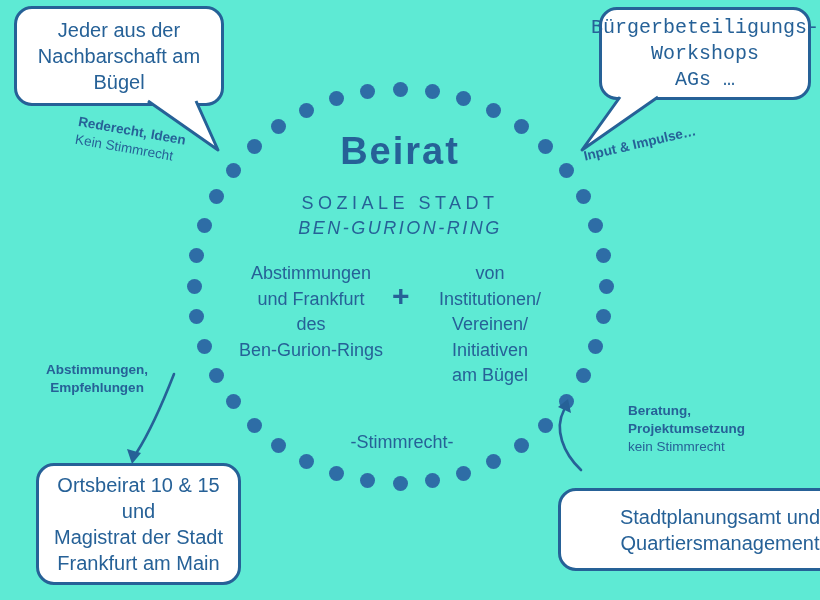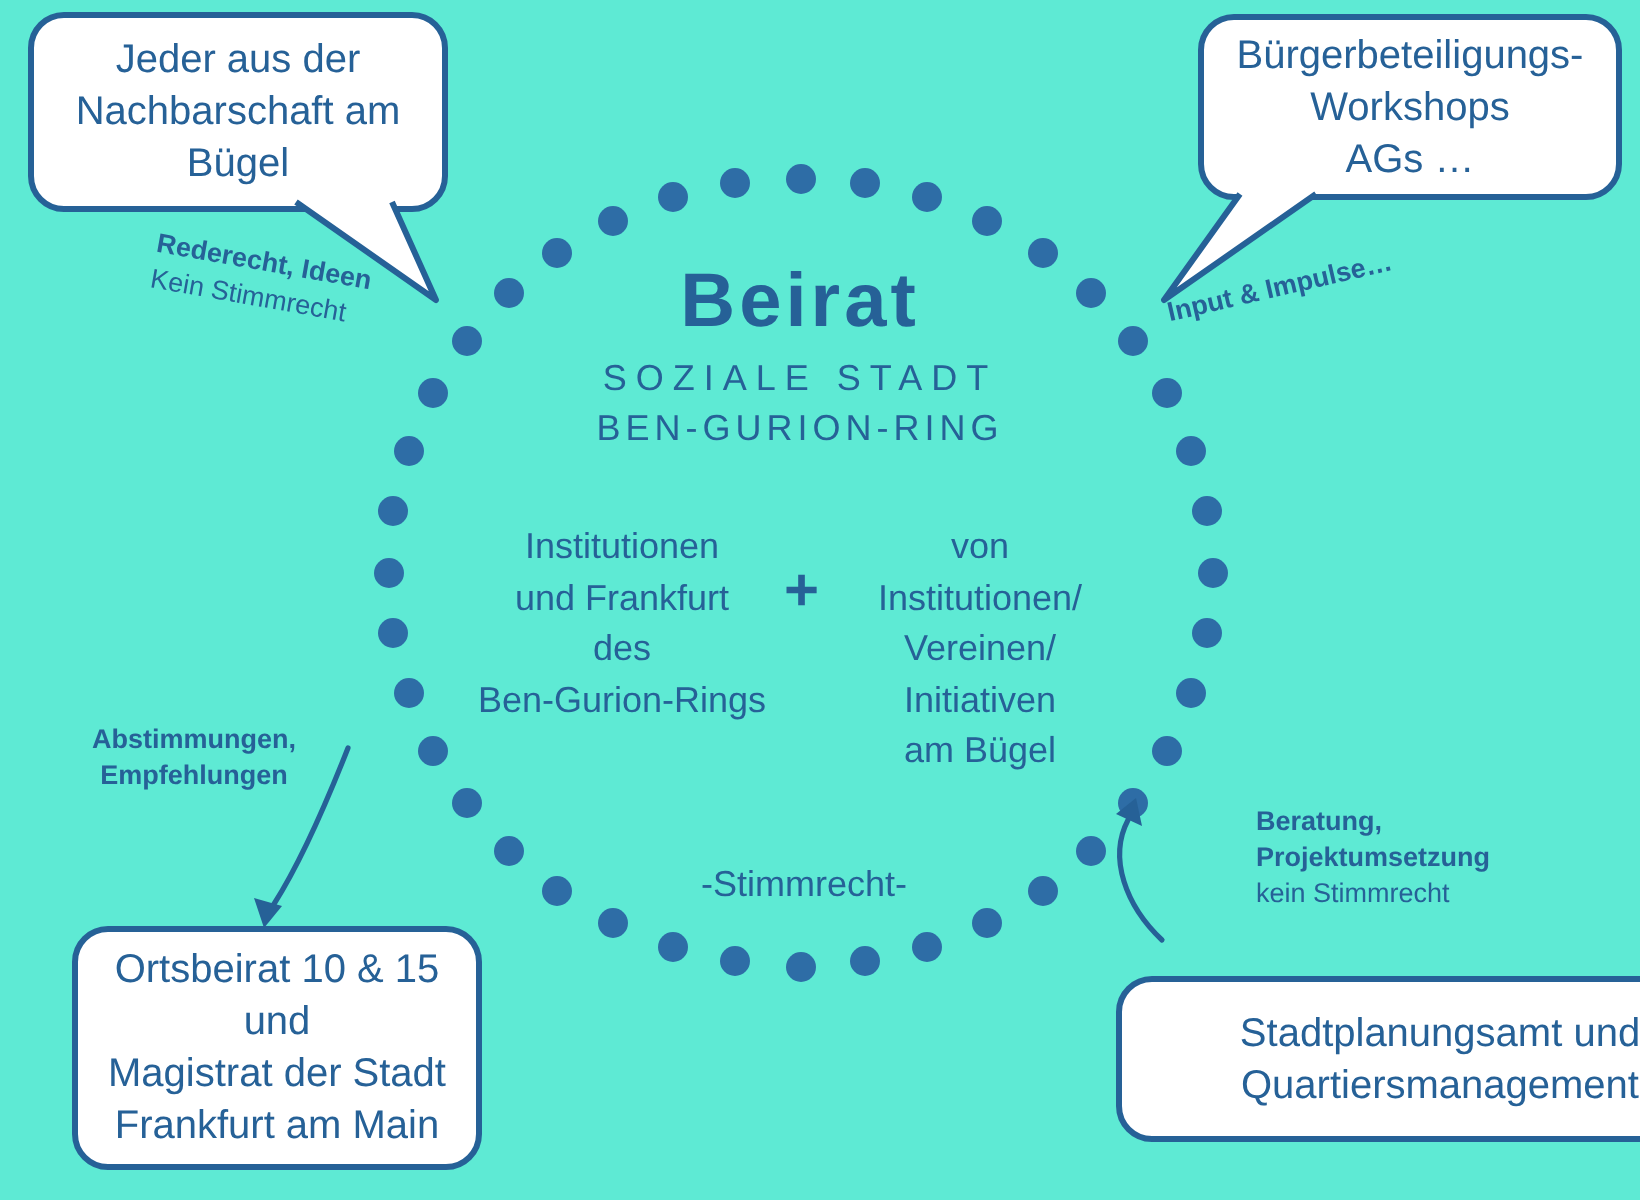--- a/index.html
+++ b/index.html
@@ -13,36 +13,36 @@
   #dot-ring { position:absolute; inset:0; z-index:1; }
   .dot { position:absolute; width:15px; height:15px; border-radius:50%; background:var(--dot); }
 
   
   .bubble { position:absolute; background:#fff; border:3px solid var(--primary); border-radius:18px;
             display:flex; flex-direction:column; align-items:center; justify-content:center;
             text-align:center; font-size:20px; line-height:1.3; z-index:2; }
   .bubble span { display:block; }
 
   .bubble.tl { left:14px; top:6px;  width:210px; height:100px; }
-  .bubble.tr { left:599px; top:7px; width:212px; height:93px; }
+  .bubble.tr { left:599px; top:7px; width:212px; height:93px;font-family:Liberation Mono, monospace; }
   .bubble.bl { left:36px; top:463px; width:205px; height:122px; }
   .bubble.br { left:558px; top:488px; width:324px; height:83px; }
 
   
   svg.overlay { position:absolute; left:0; top:0; z-index:3; pointer-events:none; }
   .tail  { fill:#fff; stroke:var(--primary); stroke-width:3; stroke-linejoin:round; }
   .arrow { fill:none; stroke:var(--primary); stroke-width:2.6; stroke-linecap:round; }
   .arrowhead { fill:var(--primary); stroke:none; }
 
   
   .circle-title { position:absolute; left:400px; top:130px; transform:translateX(-50%);
                   text-align:center; z-index:2; white-space:nowrap; }
   .circle-title .title { font-size:38px; font-weight:bold; letter-spacing:2px; }
-  .circle-title .sub1  { font-size:18px; letter-spacing:4.5px; margin-top:6px; }
-  .circle-title .sub2  { font-size:18px; letter-spacing:2.5px; margin-top:4px; }
+  .circle-title .sub1  { font-size:18px; letter-spacing:4.5px; margin-top:20px; }
+  .circle-title .sub2  { font-size:18px; letter-spacing:2.5px; margin-top:4px;font-style:italic; }
 
   .group { position:absolute; font-size:18px; line-height:1.42; text-align:center; z-index:2; }
   .group span { display:block; }
   .group.left  { left:228px; top:261px; width:166px; }
   .group.right { left:420px; top:261px; width:140px; }
   .plus { position:absolute; left:392px; top:279px; font-size:30px; font-weight:bold; z-index:2; }
   .voting-note { position:absolute; left:402px; top:432px; transform:translateX(-50%);
                  font-size:18px; z-index:2; white-space:nowrap; }
 
   
@@ -137,21 +137,21 @@
     <polygon class="arrowhead" points="568,399 571,413 558,407"></polygon>
   </svg>
 
   <div class="circle-title">
     <div class="title">Beirat</div>
     <div class="sub1">SOZIALE STADT</div>
     <div class="sub2">BEN-GURION-RING</div>
   </div>
 
   <div class="group left">
-    <span>Institutionen</span>
+    <span>Abstimmungen</span>
     <span>und Frankfurt</span>
     <span>des</span>
     <span>Ben-Gurion-Rings</span>
   </div>
 
   <div class="plus">+</div>
 
   <div class="group right">
     <span>von</span>
     <span>Institutionen/</span>

